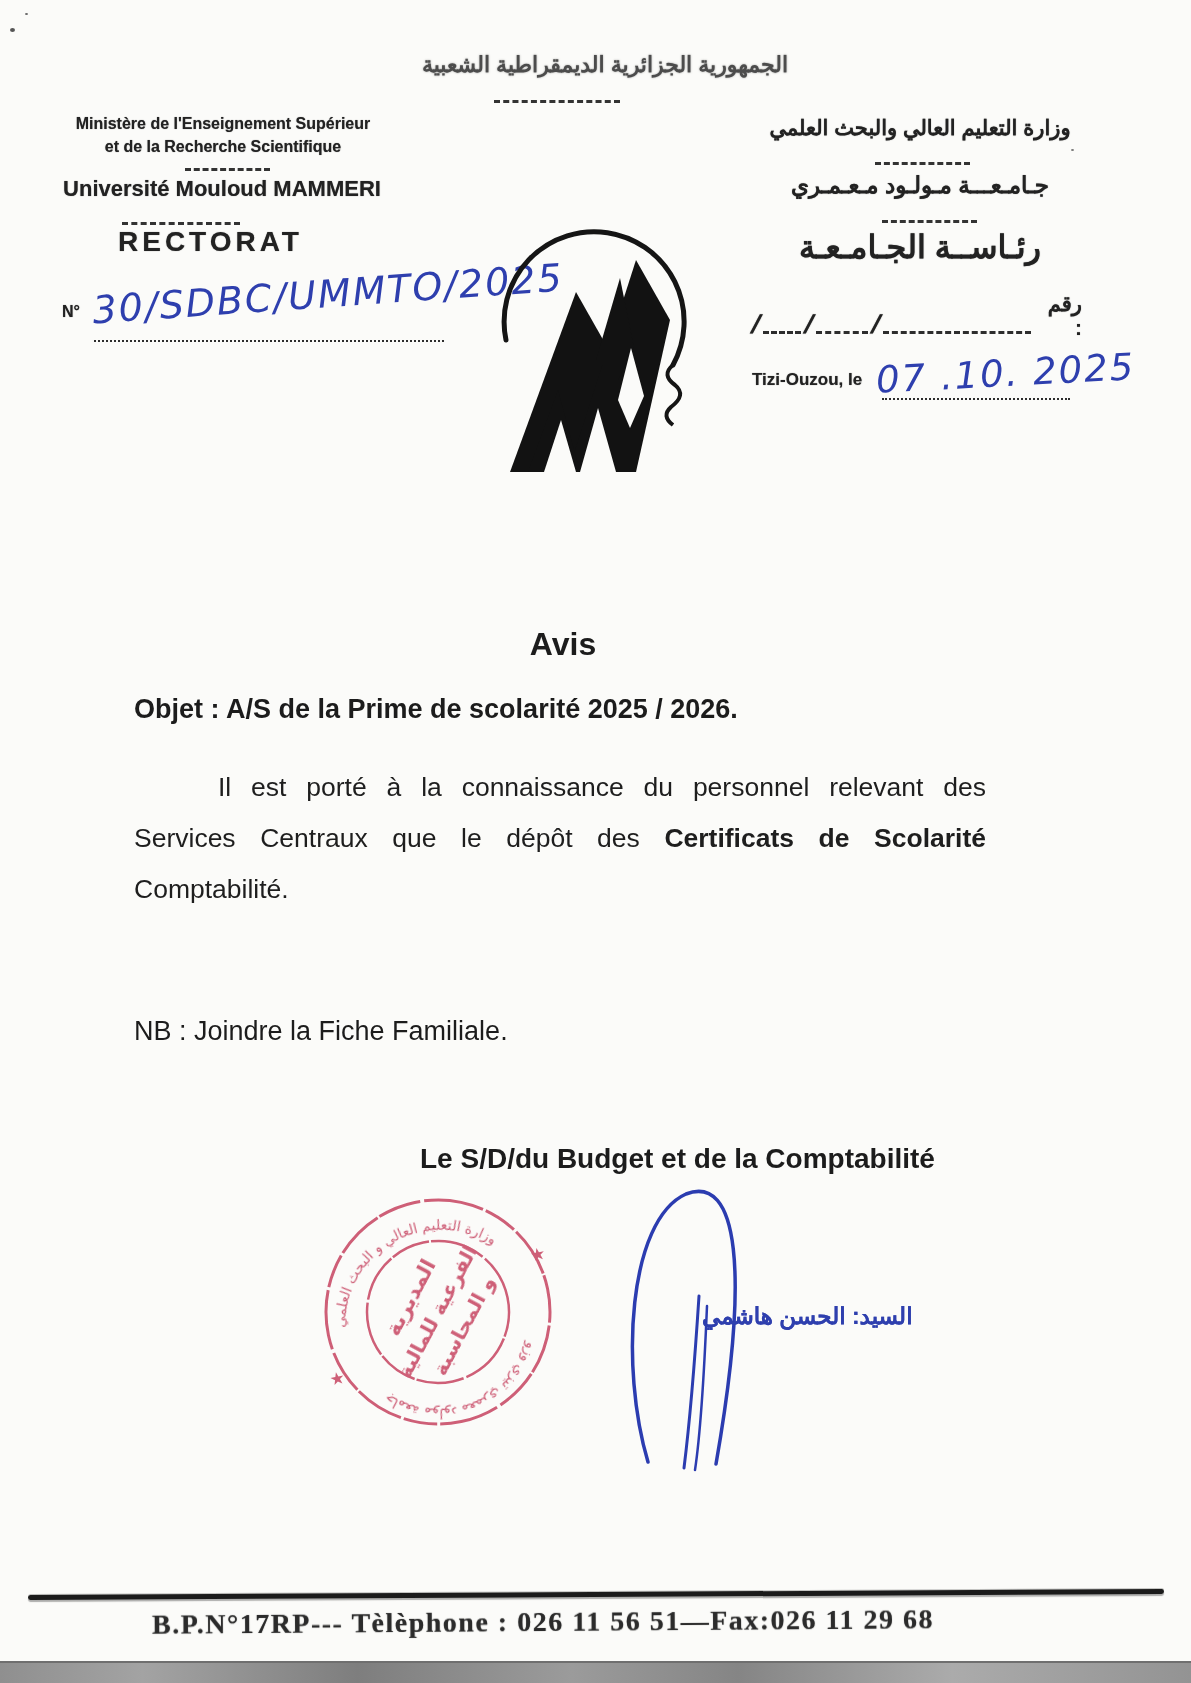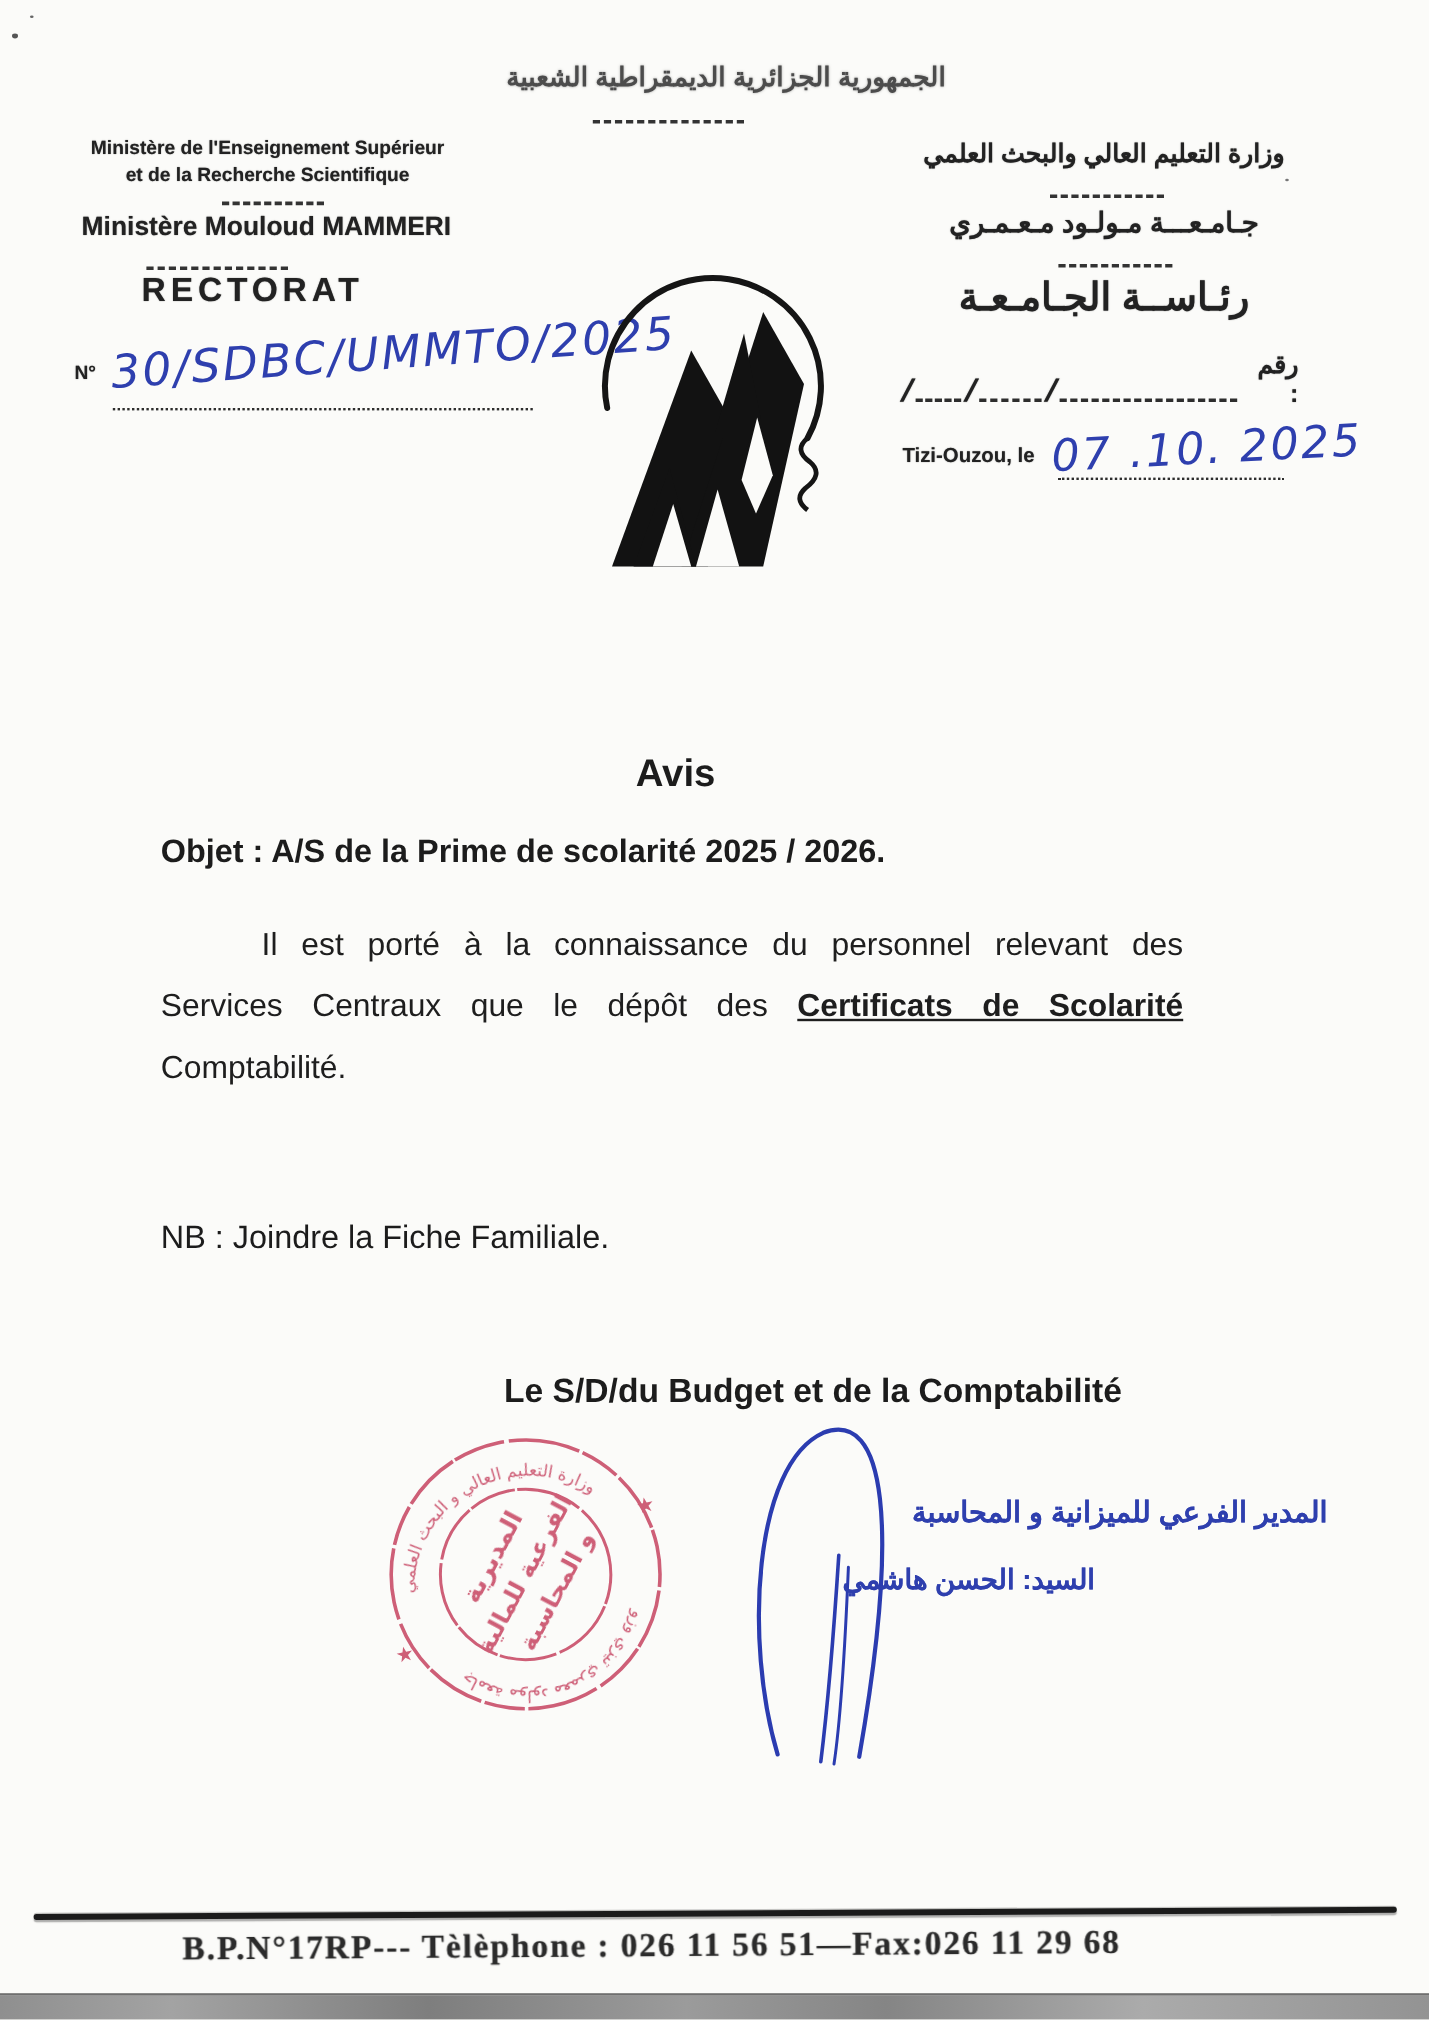--- a/index.html
+++ b/index.html
@@ -24,21 +24,21 @@
     font-style:italic;
     color:#2e3fae;
     letter-spacing:2px;
     white-space:nowrap;
   }
   
   .body-block{width:852px;font-size:26.5px;line-height:51px;color:#1e1e1e;}
   .body-line{text-align:justify;text-align-last:justify;}
   .body-line.first{text-indent:84px;}
   .body-line.last{text-align-last:left;}
-  .body-line b{font-weight:bold;text-decoration:underline;}
+  .body-line b{font-weight:bold;}
   .num-line{display:flex;direction:rtl;align-items:flex-end;gap:4px;}
   .num-line .seg{border-bottom:3px dashed #2d2d2d;height:0;margin-bottom:6px;filter:blur(.3px);}
   .num-line .sl{font-size:26px;font-weight:bold;font-style:italic;transform:skewX(-8deg);}
   .ar{direction:rtl;font-weight:bold;}
   .blue-ar{color:#2e3fae;font-weight:bold;direction:rtl;white-space:nowrap;
            text-shadow:0 0 .5px rgba(46,63,174,.8);}
   .footer-rule{background:#1b1b1b;border-radius:3px;
                box-shadow:0 2px 1px rgba(30,30,30,.35), 0 -1px 0 rgba(30,30,30,.25);}
   .footer-text{font-family:"Liberation Serif",serif;font-weight:bold;color:#2b2b2b;
                letter-spacing:1.5px;text-shadow:0 0 1px rgba(0,0,0,.5);filter:blur(.25px);}
@@ -50,21 +50,21 @@
 <body>
 
 <div class="page">
 
   <div class="abs faded ar" style="left:320px;top:52px;width:570px;text-align:center;font-size:22px;">الجمهورية الجزائرية الديمقراطية الشعبية</div>
   <div class="abs dash-underline" style="left:494px;top:100px;width:126px;"></div>
 
   <div class="abs stamped" style="left:58px;top:115px;width:330px;text-align:center;font-size:16px;font-weight:bold;">Ministère de l'Enseignement Supérieur</div>
   <div class="abs stamped" style="left:58px;top:138px;width:330px;text-align:center;font-size:16px;font-weight:bold;">et de la Recherche Scientifique</div>
   <div class="abs dash-underline" style="left:185px;top:168px;width:85px;"></div>
-  <div class="abs stamped" style="left:52px;top:176px;width:340px;text-align:center;font-size:22px;font-weight:bold;">Ministère Mouloud MAMMERI</div>
+  <div class="abs stamped" style="left:52px;top:176px;width:340px;text-align:center;font-size:22px;font-weight:bold;">Université Mouloud MAMMERI</div>
   <div class="abs dash-underline" style="left:122px;top:222px;width:118px;"></div>
   <div class="abs stamped" style="left:118px;top:226px;font-size:28px;font-weight:bold;letter-spacing:4px;">RECTORAT</div>
 
   <div class="abs stamped" style="left:62px;top:303px;font-size:16px;font-weight:bold;">N°</div>
   <div class="abs dot-line" style="left:94px;top:340px;width:350px;"></div>
   <div class="abs handwriting" style="left:92px;top:272px;font-size:38px;transform:rotate(-4deg);">30/SDBC/UMMTO/2025</div>
 
   <div class="abs stamped ar" style="left:750px;top:116px;width:340px;text-align:center;font-size:21px;">وزارة التعليم العالي والبحث العلمي</div>
   <div class="abs dash-underline" style="left:875px;top:162px;width:95px;"></div>
   <div class="abs stamped ar" style="left:750px;top:172px;width:340px;text-align:center;font-size:23px;">جـامـعـــة مـولـود مـعـمـري</div>
@@ -144,21 +144,20 @@
   </svg>
 
   <svg class="abs" style="left:598px;top:1178px;" width="190" height="300" viewBox="0 0 190 300">
     <g fill="none" stroke="#2b3cb0" stroke-width="3.5" stroke-linecap="round">
       <path d="M 50 284 C 22 190, 30 42, 88 16 C 140 -4, 152 92, 118 286"></path>
       <path d="M 101 118 C 97 180, 92 242, 86 290" stroke-width="3"></path>
       <path d="M 109 128 C 106 200, 103 252, 97 292" stroke-width="2.5"></path>
     </g>
   </svg>
 
-  <div class="abs blue-ar" style="left:760px;top:1246px;font-size:24px;">المدير الفرعي للميزانية و المحاسبة</div>
   <div class="abs blue-ar" style="left:702px;top:1303px;font-size:23px;">السيد: الحسن هاشمي</div>
 
   <div class="abs footer-rule" style="left:28px;top:1592px;width:1136px;height:5px;transform:rotate(-.3deg);"></div>
   <div class="abs footer-text" style="left:152px;top:1606px;font-size:28px;transform:rotate(-.4deg);">B.P.N°17RP--- Tèlèphone : 026 11 56 51—Fax:026 11 29 68</div>
 
   <div class="abs scan-band" style="left:0;top:1661px;width:1191px;height:22px;"></div>
 
   <div class="abs speck" style="left:10px;top:28px;width:5px;height:4px;
               box-shadow:14px -16px 0 -1px #666, 1060px 120px 0 -1px #777,
                          880px 430px 0 -2px #888, 120px 1230px 0 -2px #999,

